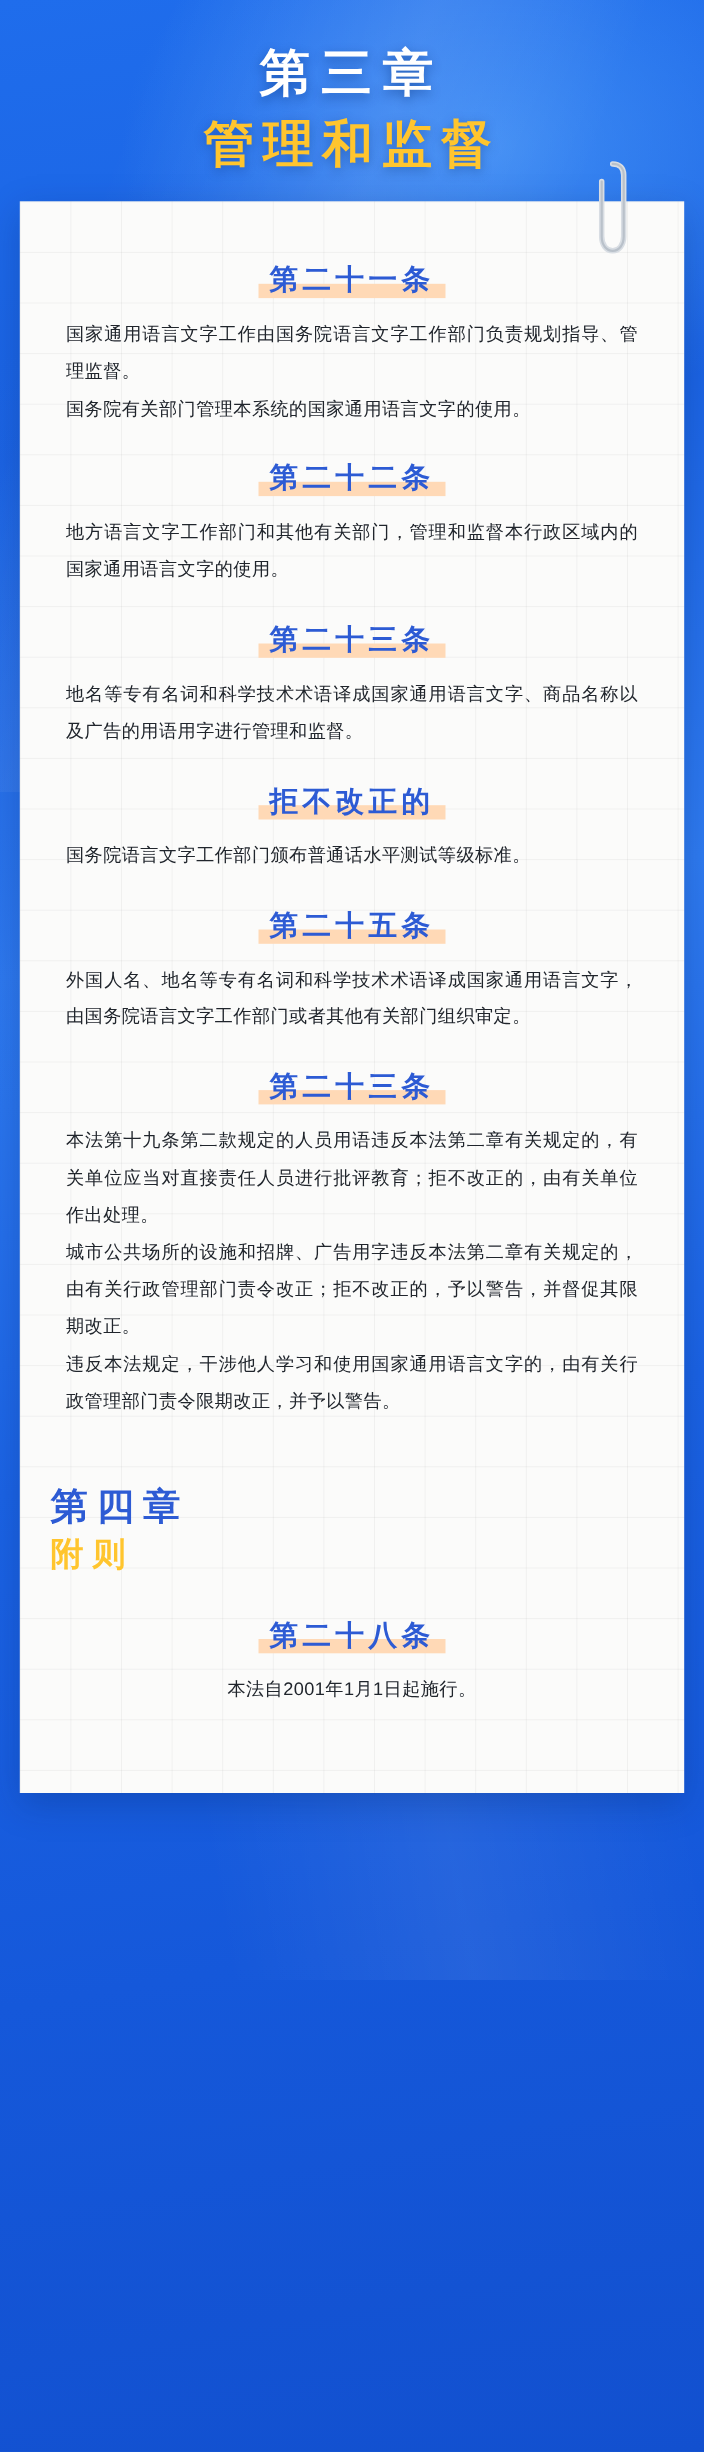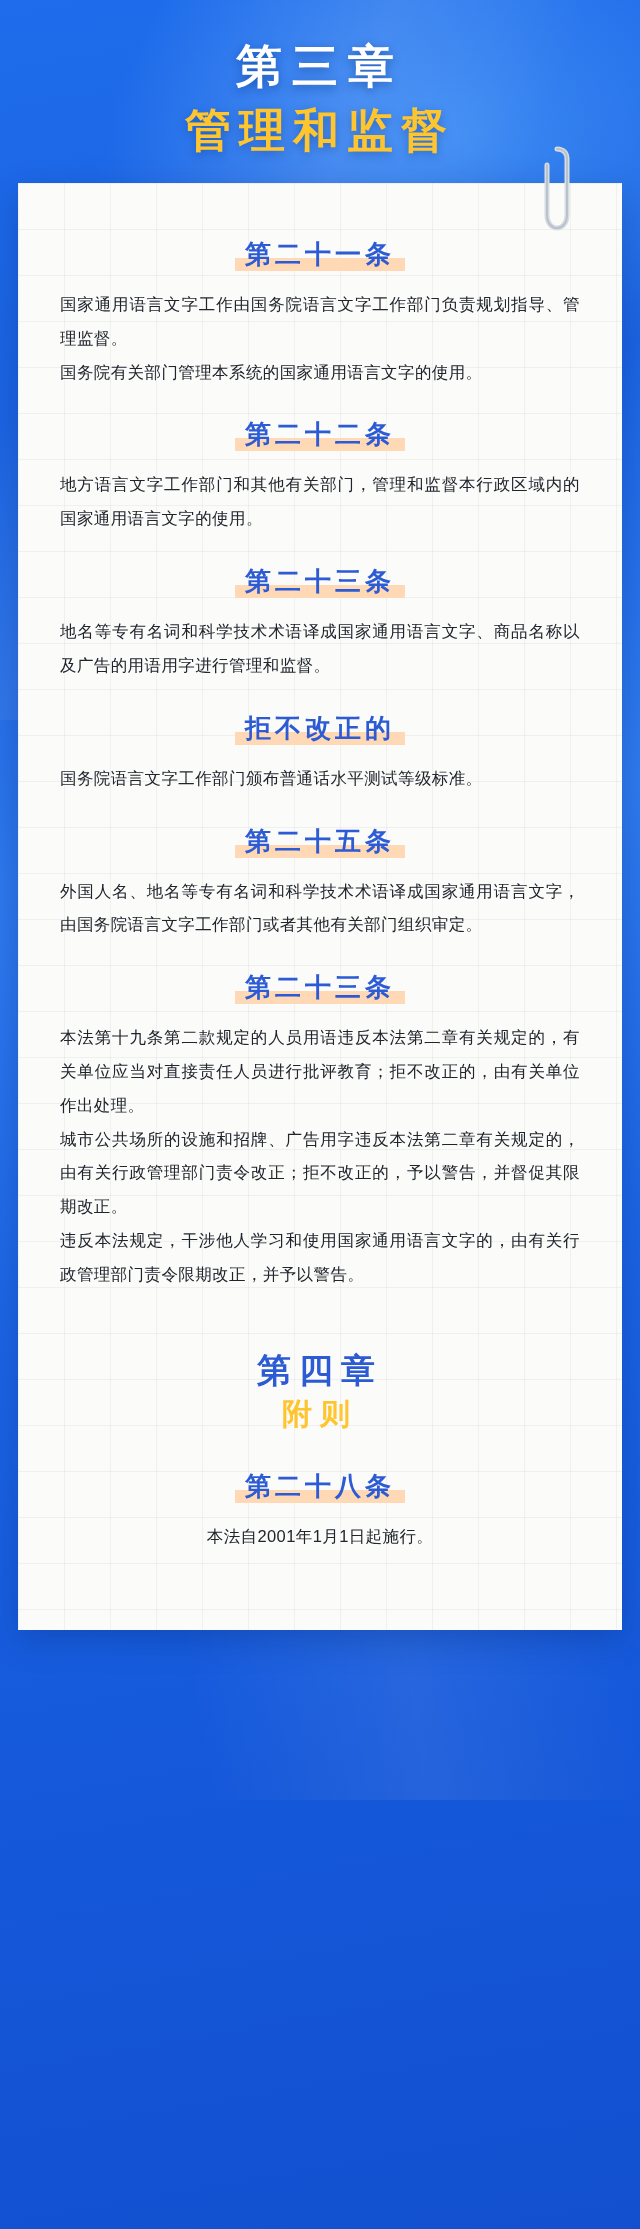--- a/index.html
+++ b/index.html
@@ -129,21 +129,21 @@
   }
   .para + .para {
     margin-top: 0;
   }
   .body-block {
     padding: 0 14px;
   }
 
   
   .inner-chapter {
-    text-align: center;
+    text-align: left;
     margin: 56px 0 34px 0;
   }
   .inner-chapter .ic-main {
     font-size: 34px;
     font-weight: bold;
     letter-spacing: 8px;
     color: #2d5bd4;
     line-height: 1.3;
   }
   .inner-chapter .ic-sub {

